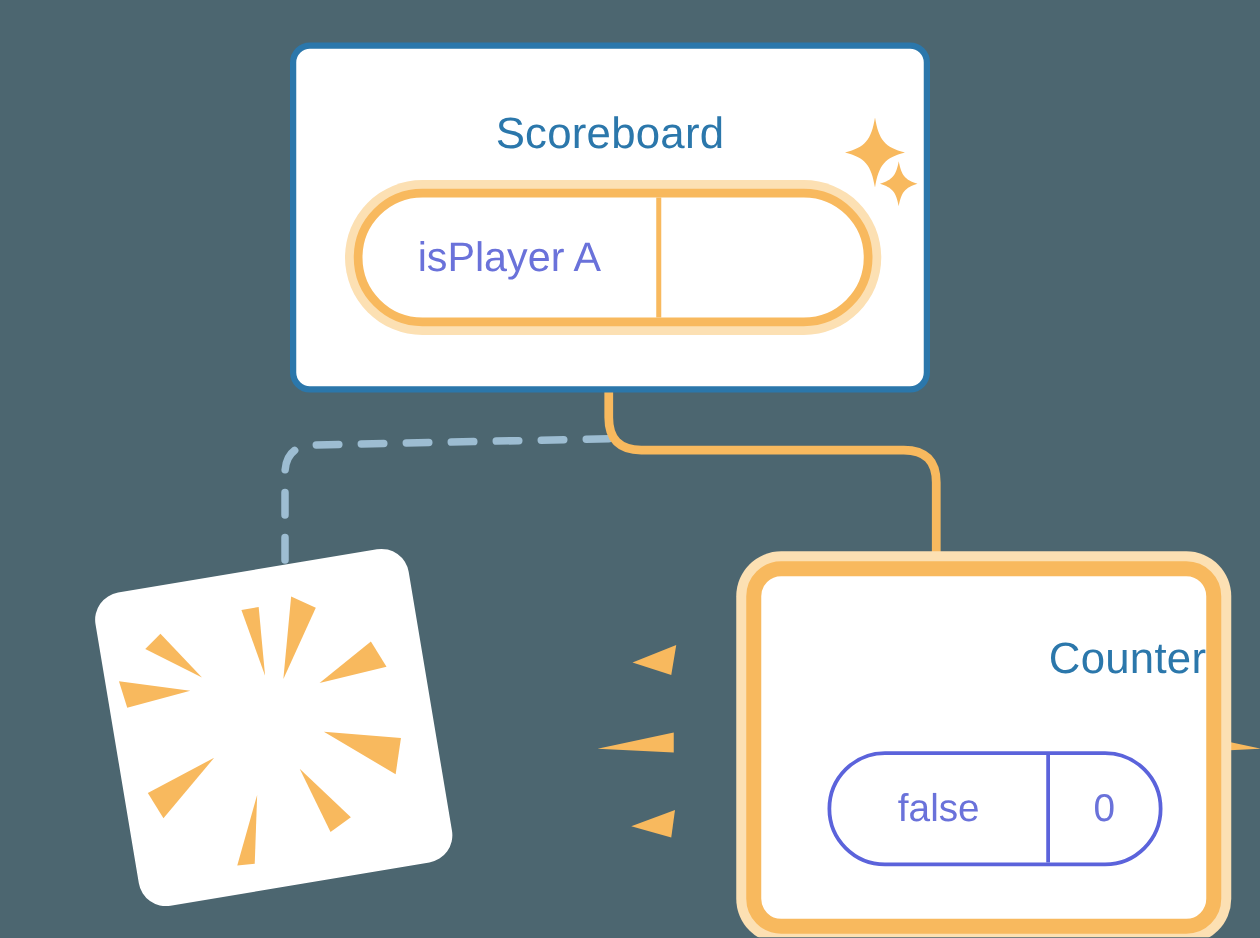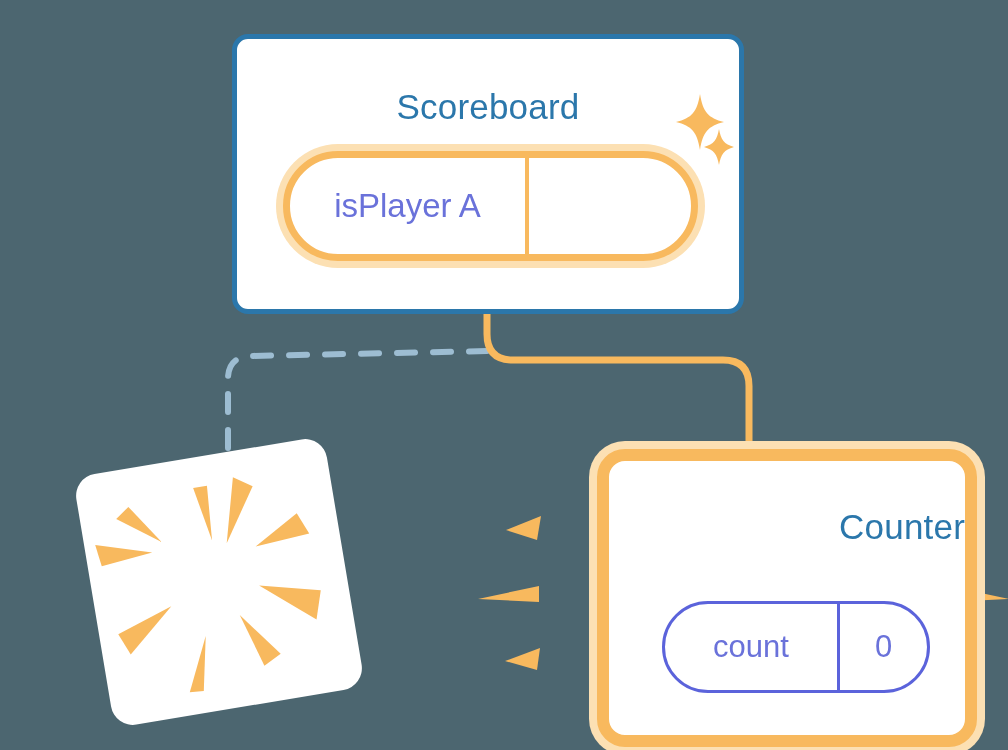--- a/index.html
+++ b/index.html
@@ -198,18 +198,18 @@
       <polygon points="947,516 952,540 983,530"></polygon>
       <polygon points="948,586 948,602 1009,599"></polygon>
       <polygon points="947,648 951,670 983,661"></polygon>
     </g>
   </svg>
 
   <div class="card" id="counter-card">
     <div class="card-title" id="counter-title">Counter</div>
 
     <div class="pill" id="counter-pill">
-      <div class="pill-cell" id="ct-key">count</div>
+      <div class="pill-cell" id="ct-key">false</div>
       <div class="pill-cell" id="ct-val">0</div>
     </div>
   </div>
 
 </div>
 
 </body></html>

